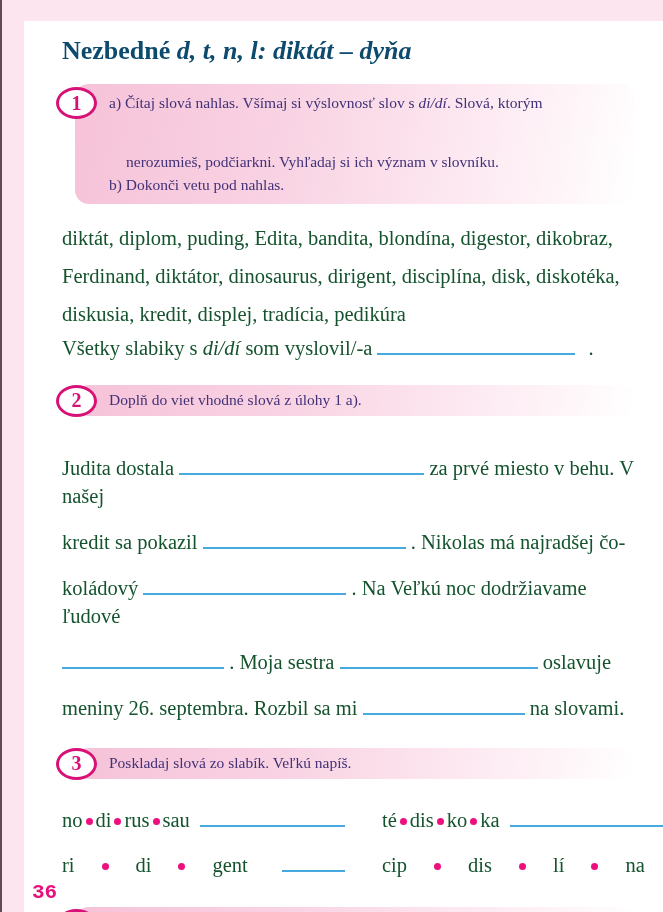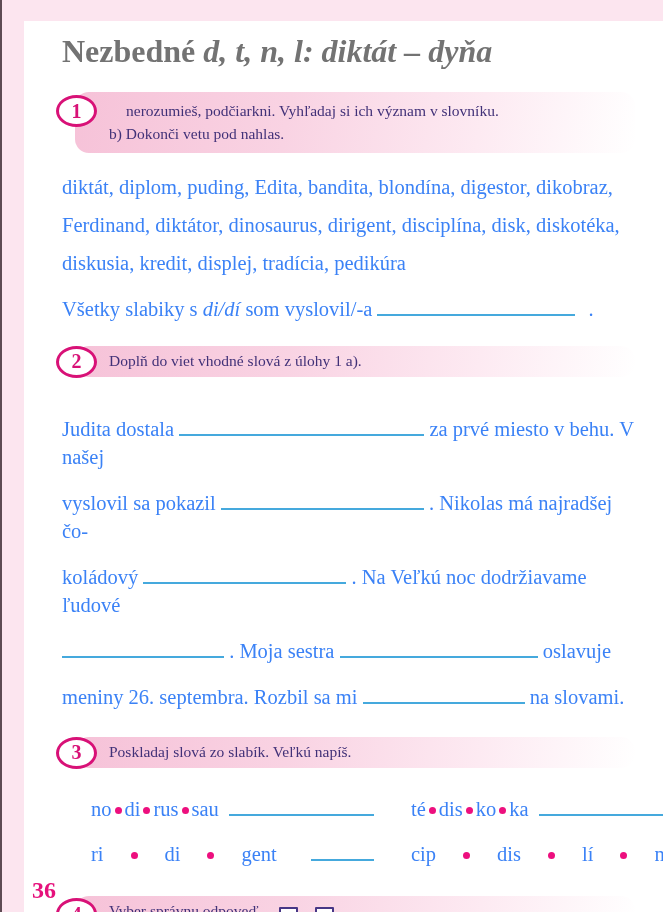--- a/index.html
+++ b/index.html
@@ -9,101 +9,102 @@
   }
   
   .strip-top{position:absolute;top:0;left:0;width:663px;height:21px;background:#fce5ef;}
   .strip-left{position:absolute;top:0;left:0;width:24px;height:912px;background:#fce5ef;}
   .edge-left{position:absolute;top:0;left:0;width:2px;height:912px;background:#5e4b54;}
   .content{
     position:absolute;left:24px;top:21px;width:639px;height:891px;background:#fff;
     box-sizing:border-box;padding:14px 28px 0 38px;
   }
   
-  .title{margin:0 0 25px 0;color:#737373;font-size:32px;font-weight:bold;line-height:32px;}
+  .title{margin:0 0 17px 0;color:#0c4a6e;font-size:26px;font-weight:bold;line-height:32px;}
   .title .it{font-style:italic;}
   
   .band{
     position:relative;margin-left:13px;border-radius:14px;
     background:linear-gradient(100deg,#f6c2d8 0%,#f9d3e3 38%,#fdeaf2 72%,#ffffff 100%);
     color:#413178;font-size:15.5px;box-sizing:border-box;
   }
   .band-multi{padding:7px 14px 8px 34px;}
   .band-single{padding:6px 14px 7px 34px;}
   .badge{
     position:absolute;left:-19px;width:41px;height:32px;background:#fff;
     border:3px solid #d81177;border-radius:50%;display:flex;align-items:center;justify-content:center;
     color:#d81177;font-size:20px;font-weight:bold;box-sizing:border-box;
   }
   .badge-top{top:3px;}
   .badge-center{top:50%;transform:translateY(-50%);}
   .ex1-line{line-height:23px;}
-  .ex1-indent{padding-left:17px;}
+  .ex1-indent{padding-left:17px;margin-top:36px;}
   .it{font-style:italic;}
   
-  .blue{color:#3b82f6;font-size:20.5px;font-family:Liberation Serif, serif;}
+  .blue{color:#14532d;font-size:20.5px;font-family:Liberation Serif, serif;}
   .words{margin:15px 0 0 0;line-height:38px;width:582px;}
-  .vsetky{margin-top:12px;line-height:30px;}
+  .vsetky{margin-top:0;line-height:30px;}
   .blank{display:inline-block;border-bottom:2px solid #45a9dd;height:20px;vertical-align:baseline;}
   .s-line{margin-top:17px;line-height:28px;}
   .s-first{margin-top:37px;}
   .dotsep{display:inline-block;width:7px;height:7px;border-radius:50%;background:#ed0f7e;margin:0 3px;vertical-align:middle;position:relative;top:-2px;}
-  .ex3-grid{display:grid;grid-template-columns:283px 1fr;column-gap:37px;margin-top:26px;margin-left:29px;}
+  .ex3-grid{display:grid;grid-template-columns:283px 1fr;column-gap:37px;margin-top:26px;}
   .syl-row{display:flex;align-items:baseline;margin-top:0;}
   .syl-row + .syl-row{margin-top:0;justify-content:space-between;}
   .ex3-grid > .syl-row:nth-child(n+3){margin-top:18px;gap:24px;}
   .syl-blank{flex:1;border-bottom:2px solid #45a9dd;height:20px;margin-left:10px;}
   
   .hbox{
     display:inline-flex;width:15px;height:15px;border:2px solid #473786;border-radius:1px;
     align-items:center;justify-content:center;margin-left:13px;color:#473786;
     font-size:12px;font-weight:bold;font-family:"DejaVu Sans",sans-serif;vertical-align:-4px;background:#fff;
   }
   .page-num{
-    position:absolute;left:32px;bottom:8px;color:#e6117c;font-size:24px;font-weight:bold;
-    font-family:Liberation Serif, serif;
+    position:absolute;left:32px;bottom:8px;color:#e6117c;font-size:21px;font-weight:bold;
+    font-family:Liberation Mono, monospace;
   }
   .space-dot{margin-left:8px;}
 </style>
 </head>
 <body>
 
 <div class="strip-top"></div>
 <div class="strip-left"></div>
 <div class="edge-left"></div>
 
 <div class="content">
 
   <h1 class="title"><span>Nezbedné </span><span class="it">d, t, n, l: diktát – dyňa</span></h1>
 
   <div class="band band-multi">
     <div class="badge badge-top">
         <span>1</span>
       </div>
+    <div class="ex1-line"><span>a) Čítaj slová nahlas. Všímaj si výslovnosť slov s </span><span class="it">di/dí</span><span>. Slová, ktorým</span></div>
     <div class="ex1-line ex1-indent">nerozumieš, podčiarkni. Vyhľadaj si ich význam v slovníku.</div>
     <div class="ex1-line">b) Dokonči vetu pod nahlas.</div>
   </div>
 
   <p class="blue words">diktát, diplom, puding, Edita, bandita, blondína, digestor, dikobraz, Ferdinand, diktátor, dinosaurus, dirigent, disciplína, disk, diskotéka, diskusia, kredit, displej, tradícia, pedikúra</p>
 
   <div class="blue vsetky">
     <span>Všetky slabiky s </span><span class="it">di/dí</span><span> som vyslovil/-a</span>
     <span class="blank" style="width:198px"></span>
     <span class="space-dot">.</span>
   </div>
 
   <div class="band band-single" style="margin-top:22px">
     <div class="badge badge-center">
         <span>2</span>
       </div>
     <span>Doplň do viet vhodné slová z úlohy 1 a).</span>
   </div>
 
   <div class="blue s-line s-first"><span>Judita dostala</span> <span class="blank" style="width:245px"></span> <span>za prvé miesto v behu. V našej</span></div>
-  <div class="blue s-line"><span>vyslovil sa pokazil</span> <span class="blank" style="width:203px"></span> <span>. Nikolas má najradšej čo-</span></div>
+  <div class="blue s-line"><span>kredit sa pokazil</span> <span class="blank" style="width:203px"></span> <span>. Nikolas má najradšej čo-</span></div>
   <div class="blue s-line"><span>koládový</span> <span class="blank" style="width:203px"></span> <span>. Na Veľkú noc dodržiavame ľudové</span></div>
   <div class="blue s-line"><span class="blank" style="width:162px"></span> <span>. Moja sestra</span> <span class="blank" style="width:198px"></span> <span>oslavuje</span></div>
   <div class="blue s-line"><span>meniny 26. septembra. Rozbil sa mi</span> <span class="blank" style="width:162px"></span> <span>na slovami.</span></div>
 
   <div class="band band-single" style="margin-top:26px">
     <div class="badge badge-center">
         <span>3</span>
       </div>
     <span>Poskladaj slová zo slabík. Veľkú napíš.</span>
   </div>

